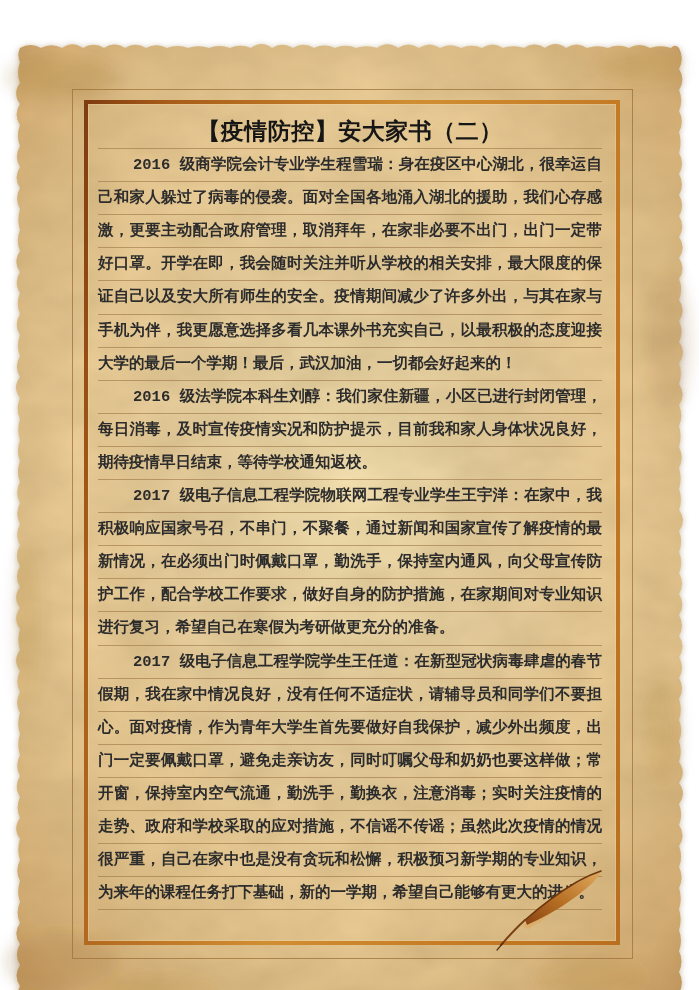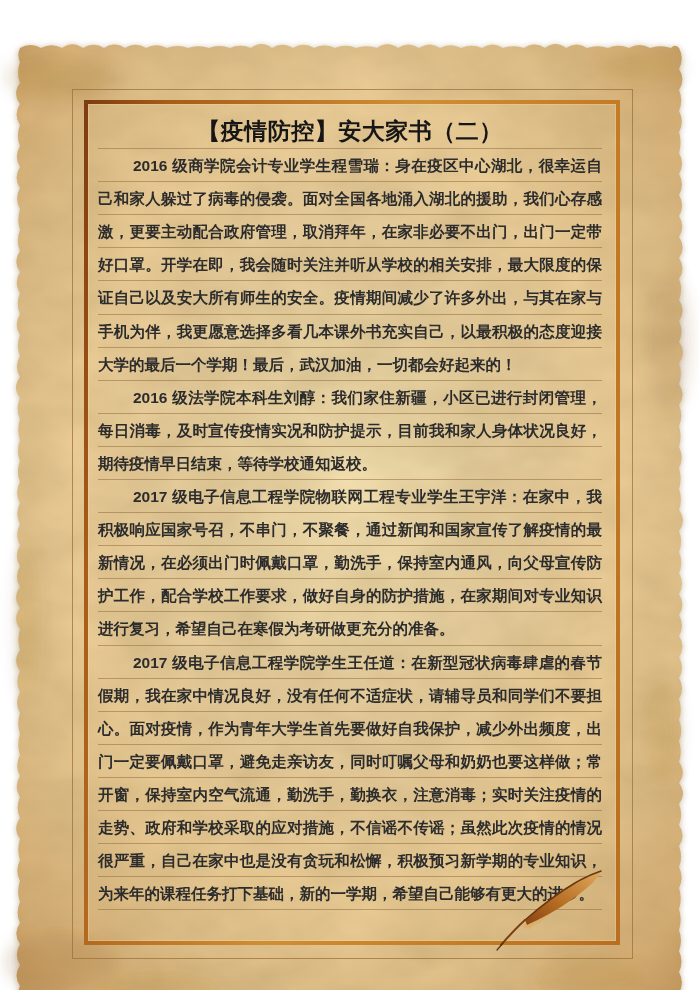--- a/index.html
+++ b/index.html
@@ -30,21 +30,21 @@
     line-height:33.1px;text-align:justify;
     background-image:repeating-linear-gradient(180deg,
       rgba(0,0,0,0) 0px, rgba(0,0,0,0) 32.1px,
       rgba(148,110,60,.55) 32.1px, rgba(148,110,60,.55) 33.1px);
   }
   .letter-title{
     height:33.1px;line-height:31px;text-align:center;text-indent:0;
     font-size:23px;font-weight:700;color:#161616;letter-spacing:.5px;
     white-space:nowrap;overflow:visible;
   }
-  .content p{margin:0;padding:0;text-indent:35px;}
+  .content p{margin:0;padding:0;text-indent:35px;font-family:Liberation Mono, monospace;}
   .quill{
     position:absolute;left:478px;top:833px;width:140px;height:90px;z-index:3;
   }
 </style>
 </head>
 <body>
 
 <div class="stage">
 
   <svg class="paper-svg" viewBox="0 0 699 990" xmlns="http://www.w3.org/2000/svg">

